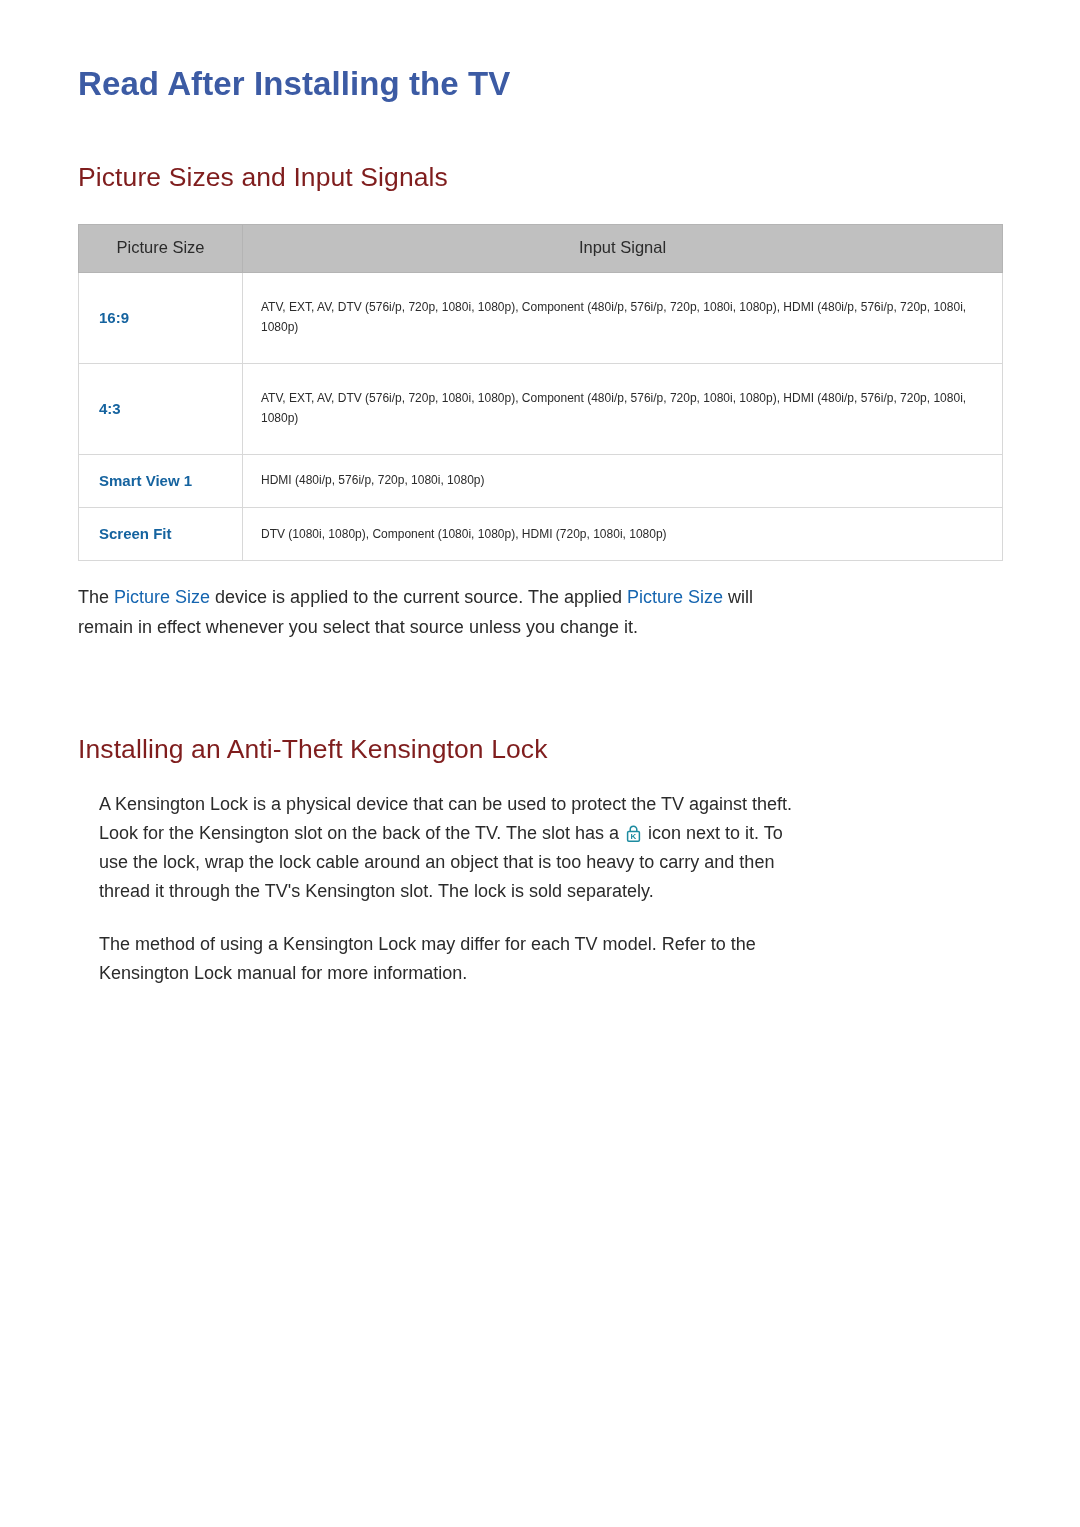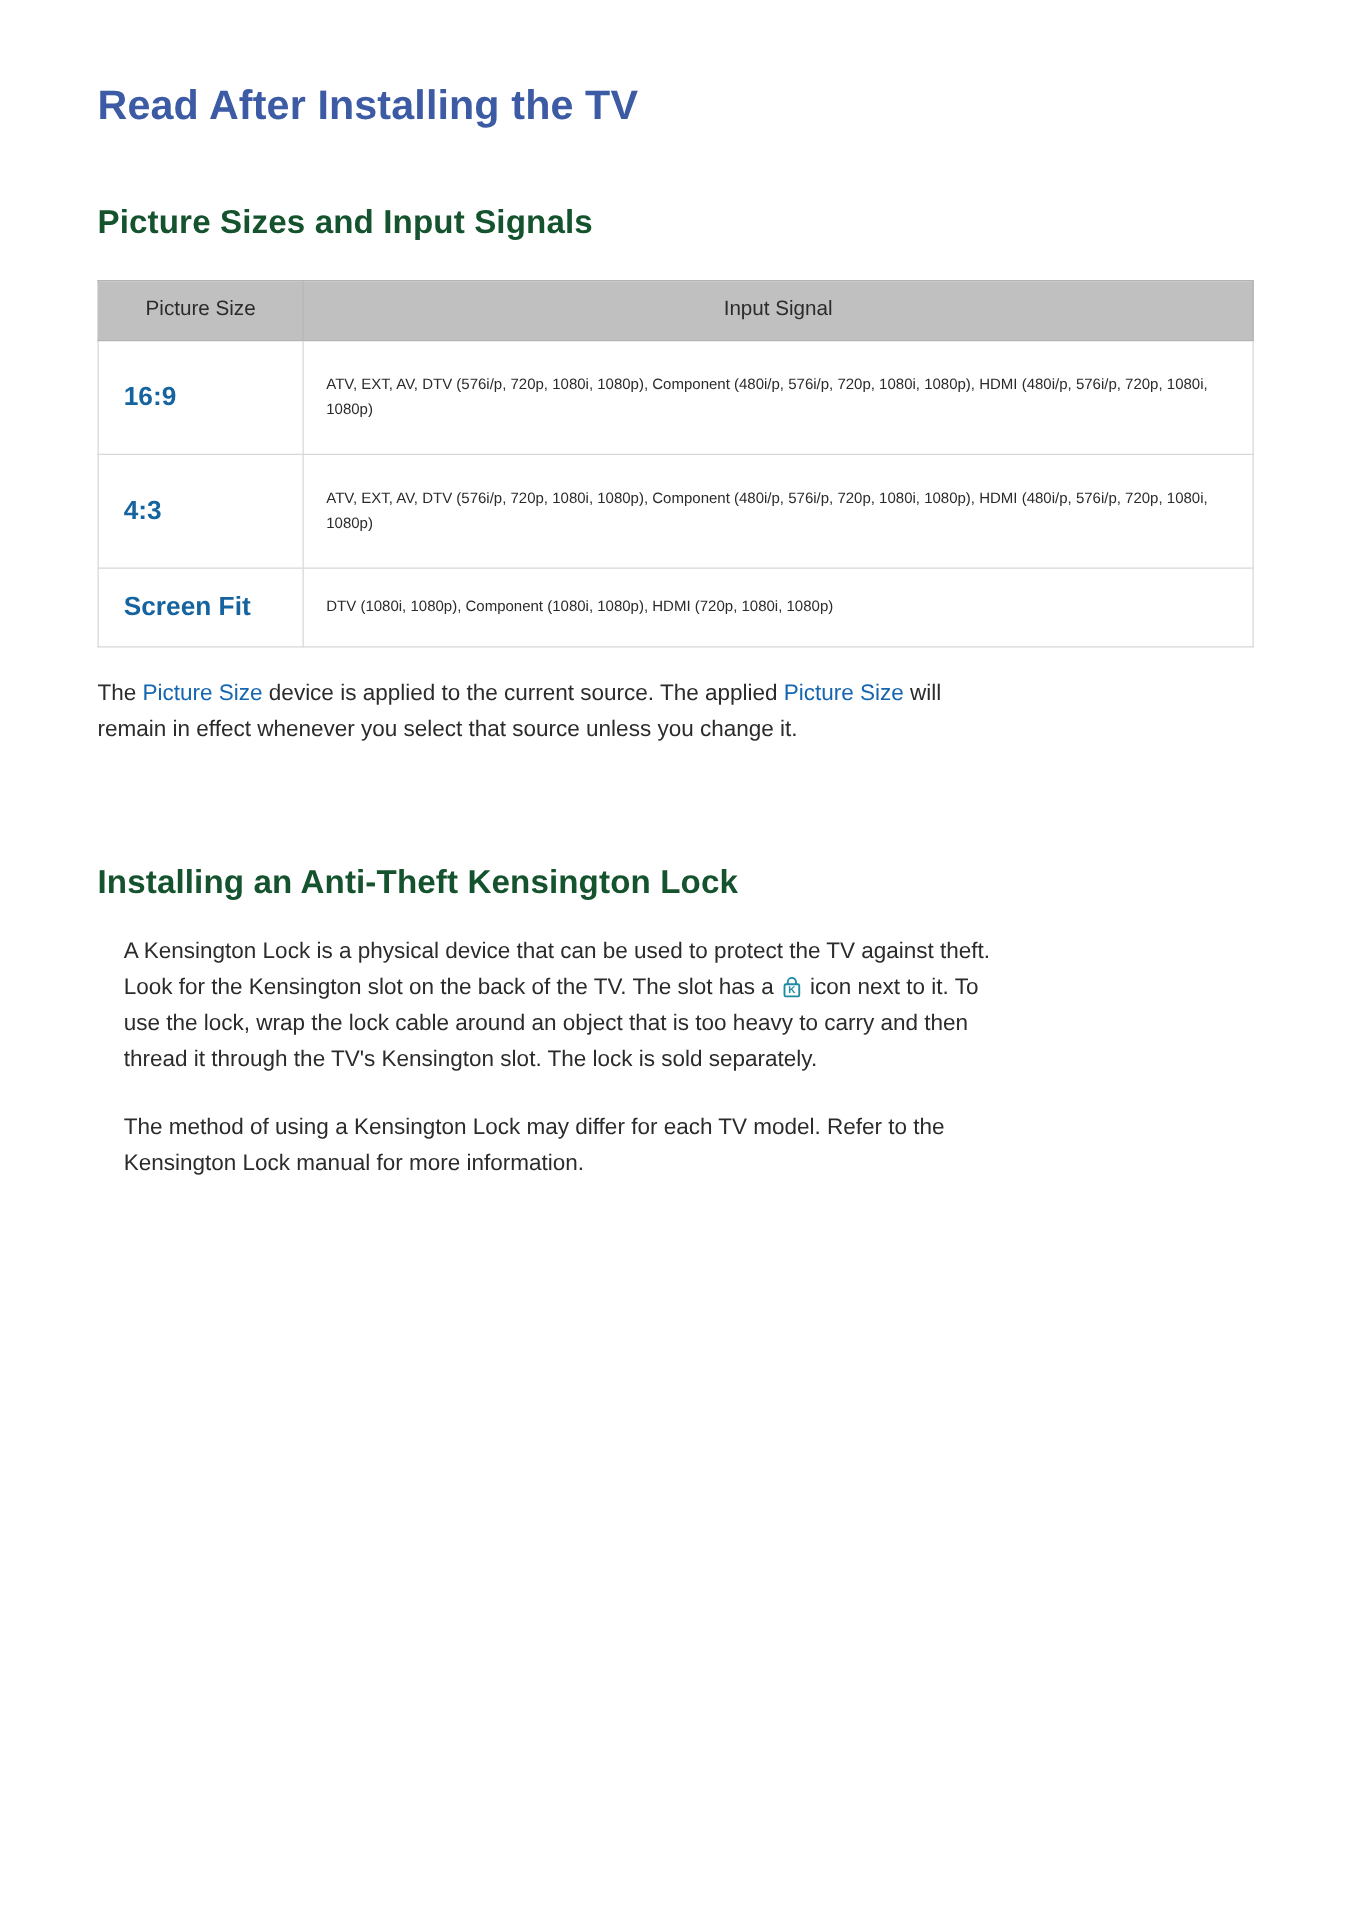--- a/index.html
+++ b/index.html
@@ -31,22 +31,22 @@
     font-weight: bold;
     color: #3c5ba4;
     letter-spacing: 0.1px;
     line-height: 1.2;
   }
 
   .section-title {
     margin: 0;
     padding-top: 58px;
     font-size: 26.5px;
-    font-weight: bold;
-    color: #14532d;
+    font-weight: normal;
+    color: #7f1d1d;
     letter-spacing: 0.1px;
     line-height: 1.2;
   }
 
   .section-title.second {
     padding-top: 92px;
   }
 
   
   .sig-table {
@@ -73,21 +73,21 @@
 
   .sig-table tbody td {
     border: 1px solid #d8d8d8;
     vertical-align: middle;
     line-height: 1.62;
   }
 
   .sig-table tbody td.size-cell {
     color: #15639f;
     font-weight: bold;
-    font-size: 21px;
+    font-size: 15px;
     padding: 14px 10px 14px 20px;
   }
 
   .sig-table tbody td.size-cell .sep {
     color: #2b2b2b;
     font-weight: bold;
   }
 
   .sig-table tbody td.signal-cell {
     color: #2b2b2b;
@@ -157,20 +157,26 @@
       </tr>
 
 
       <tr class="row-tall">
         <td class="size-cell">
           <span>4:3</span>
         </td>
         <td class="signal-cell">ATV, EXT, AV, DTV (576i/p, 720p, 1080i, 1080p), Component (480i/p, 576i/p, 720p, 1080i, 1080p), HDMI (480i/p, 576i/p, 720p, 1080i, 1080p)</td>
       </tr>
 
+      <tr class="row-short">
+        <td class="size-cell">
+          <span>Smart View 1</span>
+        </td>
+        <td class="signal-cell">HDMI (480i/p, 576i/p, 720p, 1080i, 1080p)</td>
+      </tr>
 
 
       <tr class="row-short">
         <td class="size-cell">
           <span>Screen Fit</span>
         </td>
         <td class="signal-cell">DTV (1080i, 1080p), Component (1080i, 1080p), HDMI (720p, 1080i, 1080p)</td>
       </tr>
 
     </tbody>

